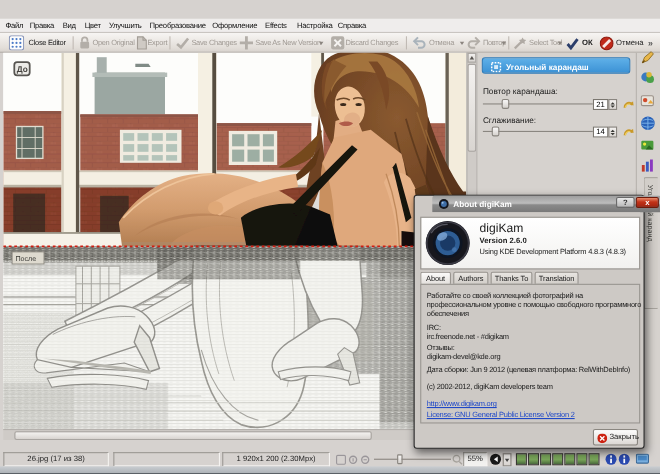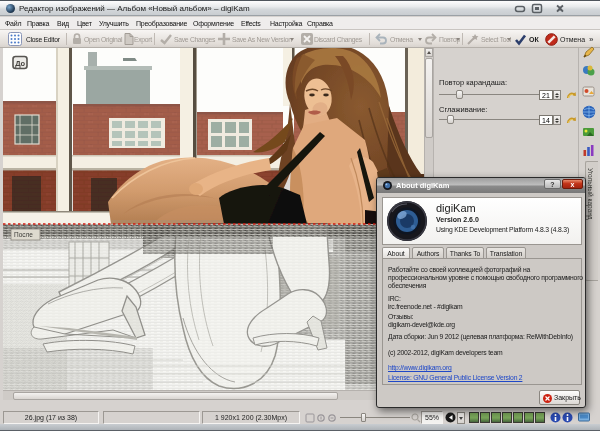--- a/index.html
+++ b/index.html
@@ -48,45 +48,31 @@
   #rstrip { left:578px; top:48px; width:22px; height:357px; background:#d6d2ce; border-left:1px solid #b7b3af; }
   
   #status { left:0; top:404px; width:600px; height:20px; background:#d6d2cf; font-size:7px; color:#222; }
   .sbox { position:absolute; top:7px; height:13px; border:1px solid #9c9893; border-right-color:#f5f3f1; border-bottom-color:#f5f3f1; text-align:center; line-height:12px; }
   .thumb { position:absolute; top:8px; width:10px; height:11px; background:linear-gradient(#7aa85a 55%,#47663c); border:1px solid #3a3a34; }
   
   #bframe { left:0; top:424px; width:600px; height:7px; background:linear-gradient(#c9cdd1,#aeb3b8); border-bottom:1px solid #5a6066; }
   
   #dlg { left:376px; top:177px; width:210px; height:231px; background:#cdc9c5;
     border:1px solid #2a2a2a; border-radius:3px; box-shadow:2px 3px 8px rgba(0,0,0,0.55); }
-  #dlgtitle { position:absolute; left:0; top:0; width:100%; height:15px; border-radius:2px 2px 0 0;
+  #dlgtitle { position:absolute; left:16px; top:0; width:100%; height:15px; border-radius:2px 2px 0 0;
     background:linear-gradient(#9d9d9d,#bdbdbd 45%,#8a8a8a 55%,#787878); color:#fff; font-size:7.5px; font-weight:bold; }
   #dlgbody { position:absolute; left:3px; top:15px; right:3px; bottom:3px; background:#cdc9c5; }
   .dtab { position:absolute; top:54px; height:12px; background:linear-gradient(#e8e5e1,#d2cec9); border:1px solid #9a9691;
     border-radius:2px 2px 0 0; font-size:6.8px; letter-spacing:-0.1px; color:#1a1a1a; text-align:center; line-height:11px; }
   .dtx { position:absolute; left:8px; font-size:6.8px; line-height:8px; color:#1a1a1a; white-space:nowrap; letter-spacing:-0.22px; }
 </style>
 </head>
 <body>
 <div id="win">
 
-  <div id="title" class="abs">
-    <div id="ticon"></div>
-    <div class="txt">Редактор изображений — Альбом «Новый альбом» – digiKam</div>
-    <svg class="abs" style="left:514px;top:3px;width:12px;height:10px;" viewBox="0 0 12 10">
-        <rect x="1.5" y="2.5" width="9" height="5" rx="2.2" fill="none" stroke="#5a5f64" stroke-width="1.5"></rect>
-      </svg>
-    <svg class="abs" style="left:531px;top:2px;width:12px;height:11px;" viewBox="0 0 12 11">
-        <rect x="1.5" y="1.5" width="9" height="8" rx="1.5" fill="none" stroke="#5a5f64" stroke-width="1.5"></rect>
-        <rect x="4" y="4" width="4" height="3" fill="#5a5f64"></rect>
-      </svg>
-    <svg class="abs" style="left:554px;top:2px;width:12px;height:11px;" viewBox="0 0 12 11">
-        <path d="M3 2.5l3 2.5 3-2.5M3 8.5l3-2.5 3 2.5M3 2.5L6 5 3 8.5M9 2.5L6 5l3 3.5" fill="none" stroke="#5a5f64" stroke-width="1.8"></path>
-      </svg>
-  </div>
 
   <div id="menubar" class="abs">
     <span style="left:5px;">Файл</span>
       <span style="left:27px;">Правка</span>
       <span style="left:57px;">Вид</span>
     <span style="left:77px;">Цвет</span>
       <span style="left:99px;">Улучшить</span>
       <span style="left:136px;">Преобразование</span>
     <span style="left:193px;">Оформление</span>
       <span style="left:241px;">Effects</span>
@@ -421,20 +407,27 @@
   <div id="vsb" class="abs">
     <div style="position:absolute;left:0;top:0;width:8px;height:9px;background:linear-gradient(#f2f0ee,#d8d4d0);border:1px solid #a9a5a1;"></div>
     <div style="position:absolute;left:2px;top:3px;border-left:2.2px solid transparent;border-right:2.2px solid transparent;border-bottom:3px solid #55514d;"></div>
     <div class="sbthumb" style="left:0px;top:10px;width:8px;height:80px;"></div>
   </div>
   <div id="hsb" class="abs">
       <div class="sbthumb" style="left:10px;top:1px;width:325px;height:8px;"></div>
     </div>
 
   <div id="panel" class="abs">
+    <div id="phead">
+      <svg style="position:absolute;left:7px;top:2.5px;width:10px;height:10px;" viewBox="0 0 10 10">
+          <rect x="1" y="1" width="8" height="8" fill="none" stroke="#fff" stroke-width="1.4" stroke-dasharray="1.5 1.2"></rect>
+          <rect x="3.2" y="3.2" width="3.6" height="3.6" fill="#d8ecfa"></rect>
+        </svg>
+      <span style="position:absolute;left:21px;top:3.5px;">Угольный карандаш</span>
+    </div>
     <div class="plabel" style="top:30px;">Повтор карандаша:</div>
     <div class="track" style="top:46px;"></div>
     <div class="shandle" style="left:22px;top:42px;"></div>
     <div class="spin" style="top:42px;">21</div>
     <div class="spinbtn" style="top:42px;">
         <i class="su"></i>
         <i class="sd"></i>
       </div>
     <svg class="undo" style="top:43px;" viewBox="0 0 12 10">
         <path d="M2 7 C2 3.5 5 2 7.5 3 L9 4" fill="none" stroke="#c9992a" stroke-width="2.2"></path>

